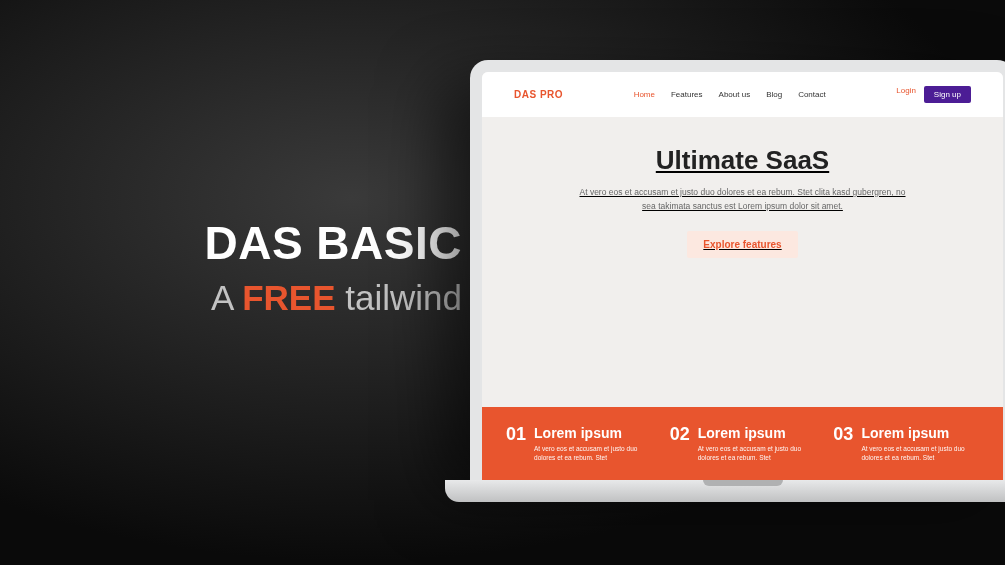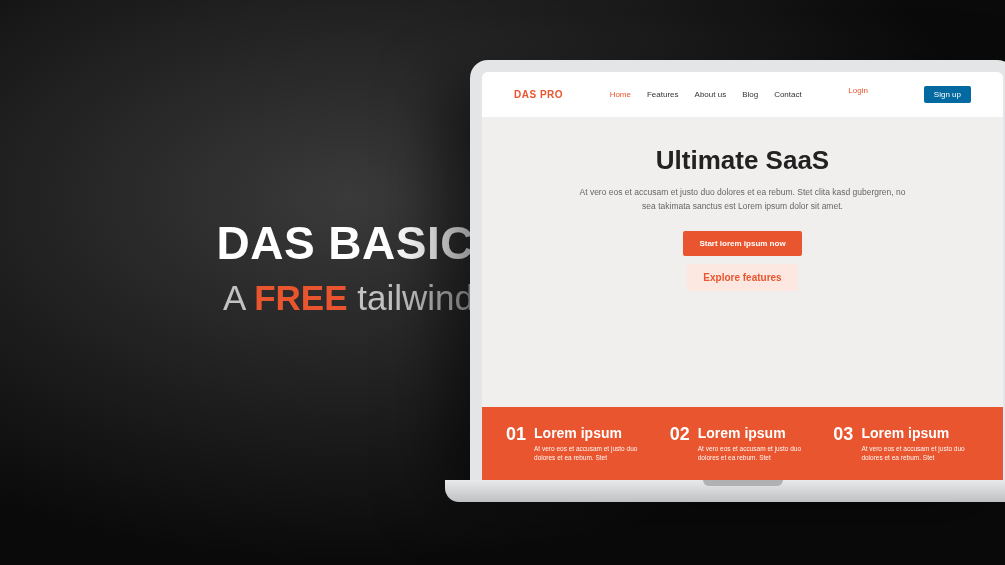--- a/index.html
+++ b/index.html
@@ -6,21 +6,21 @@
 body {
   width: 1005px;
   height: 565px;
   background: radial-gradient(ellipse at 35% 35%, #3a3a3a 0%, #0a0a0a 70%);
   font-family: -apple-system, BlinkMacSystemFont, "Segoe UI", Arial, sans-serif;
   overflow: hidden;
   position: relative;
 }
 .left-text {
   position: absolute;
-  left: 104px;
+  left: 92px;
   top: 220px;
   text-align: right;
   width: 370px;
 }
 .left-text .heading {
   font-size: 46px;
   font-weight: 900;
   color: #ffffff;
   letter-spacing: 0.5px;
   line-height: 1;
@@ -97,30 +97,30 @@
   color: #333;
 }
 .nav-links .active { color: #e8552e; text-align: right; }
 .nav-auth {
   display: flex;
   gap: 8px;
   align-items: flex-start;
 }
 .nav-auth .login { color: #e8552e; }
 .nav-auth .signup {
-  background: #0369a1;
+  background: #4c1d95;
   color: #fff;
   padding: 4px 10px;
   border-radius: 2px;
-  margin-left: 48px;
 }
 .hero {
   flex: 1;
   text-align: center;
   padding: 28px 40px 18px;
+  text-decoration: underline;
 }
 .hero-title {
   font-size: 26px;
   font-weight: 700;
   color: #222;
   margin-bottom: 10px;
 }
 .hero-desc {
   font-size: 8.5px;
   color: #666;
@@ -204,21 +204,20 @@
         <div class="nav-auth">
           <span class="login">Login</span>
           <span class="signup">Sign up</span>
         </div>
       </div>
 
       <div class="hero">
         <div class="hero-title">Ultimate SaaS</div>
         <div class="hero-desc">At vero eos et accusam et justo duo dolores et ea rebum. Stet clita kasd gubergren, no sea takimata sanctus est Lorem ipsum dolor sit amet.</div>
         <div class="hero-btns">
-          <div class="btn-primary">Start lorem ipsum now</div>
           <div class="btn-secondary">Explore features</div>
         </div>
       </div>
 
       <div class="features">
         <div class="feature">
           <div class="feature-num">01</div>
           <div class="feature-body">
             <div class="ftitle">Lorem ipsum</div>
             <div class="fdesc">At vero eos et accusam et justo duo dolores et ea rebum. Stet</div>

